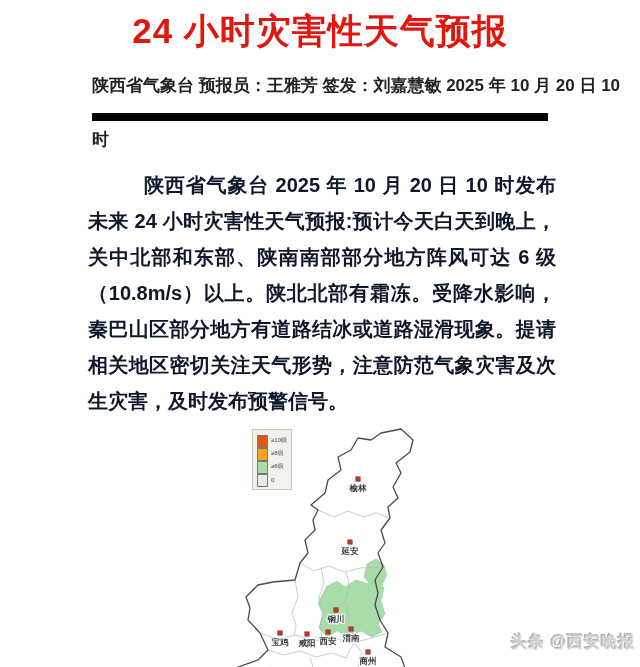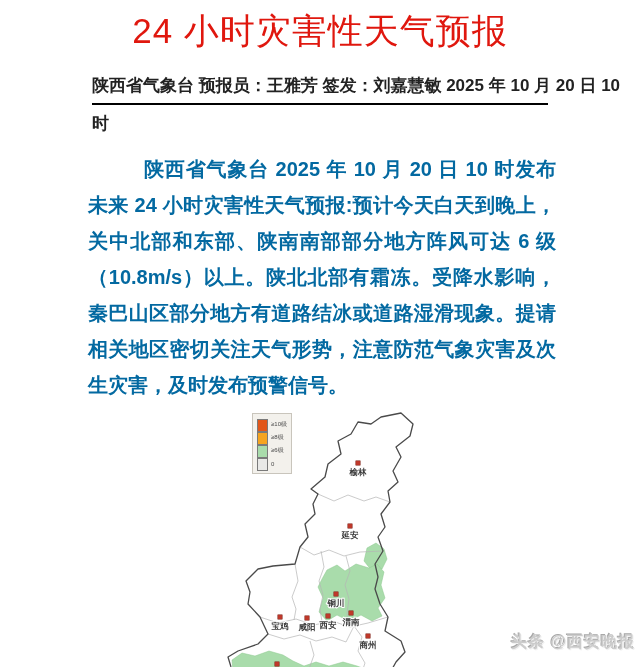--- a/index.html
+++ b/index.html
@@ -8,46 +8,46 @@
     background:#ffffff;
     font-family:"Liberation Sans","DejaVu Sans",sans-serif;
     color:#1a1a1a;
     position:relative;
     overflow:hidden;
   }
   .doc-title {
     margin-top:8px;
     text-align:center;
     font-size:35px;
-    font-weight:400;
+    font-weight:700;
     color:#e0170e;
     letter-spacing:1px;
   }
   .meta-block {
     margin:20px 92px 0 92px;
     font-size:17px;
     font-weight:600;
     line-height:22px;
     color:#222;
   }
   .meta-line1 {
-    padding-bottom:6px;
-    border-bottom:2px solid #000000;
+    padding-bottom:16px;
+    border-bottom:8px solid #000000;
     white-space:nowrap;
     text-align:right;
   }
   .meta-line2 { margin-top:8px; }
   .body-text {
     margin:16px 84px 0 88px;
     font-size:20px;
     font-weight:600;
     line-height:36px;
     text-align:justify;
     text-indent:56px;
-    color:#0369a1;
+    color:#0f172a;
   }
   .figure-wrap {
     position:relative;
     margin:6px 0 0 226px;
     width:258px;
     height:322px;
   }
   .legend-box {
     position:absolute;
     left:26px; top:4px;

